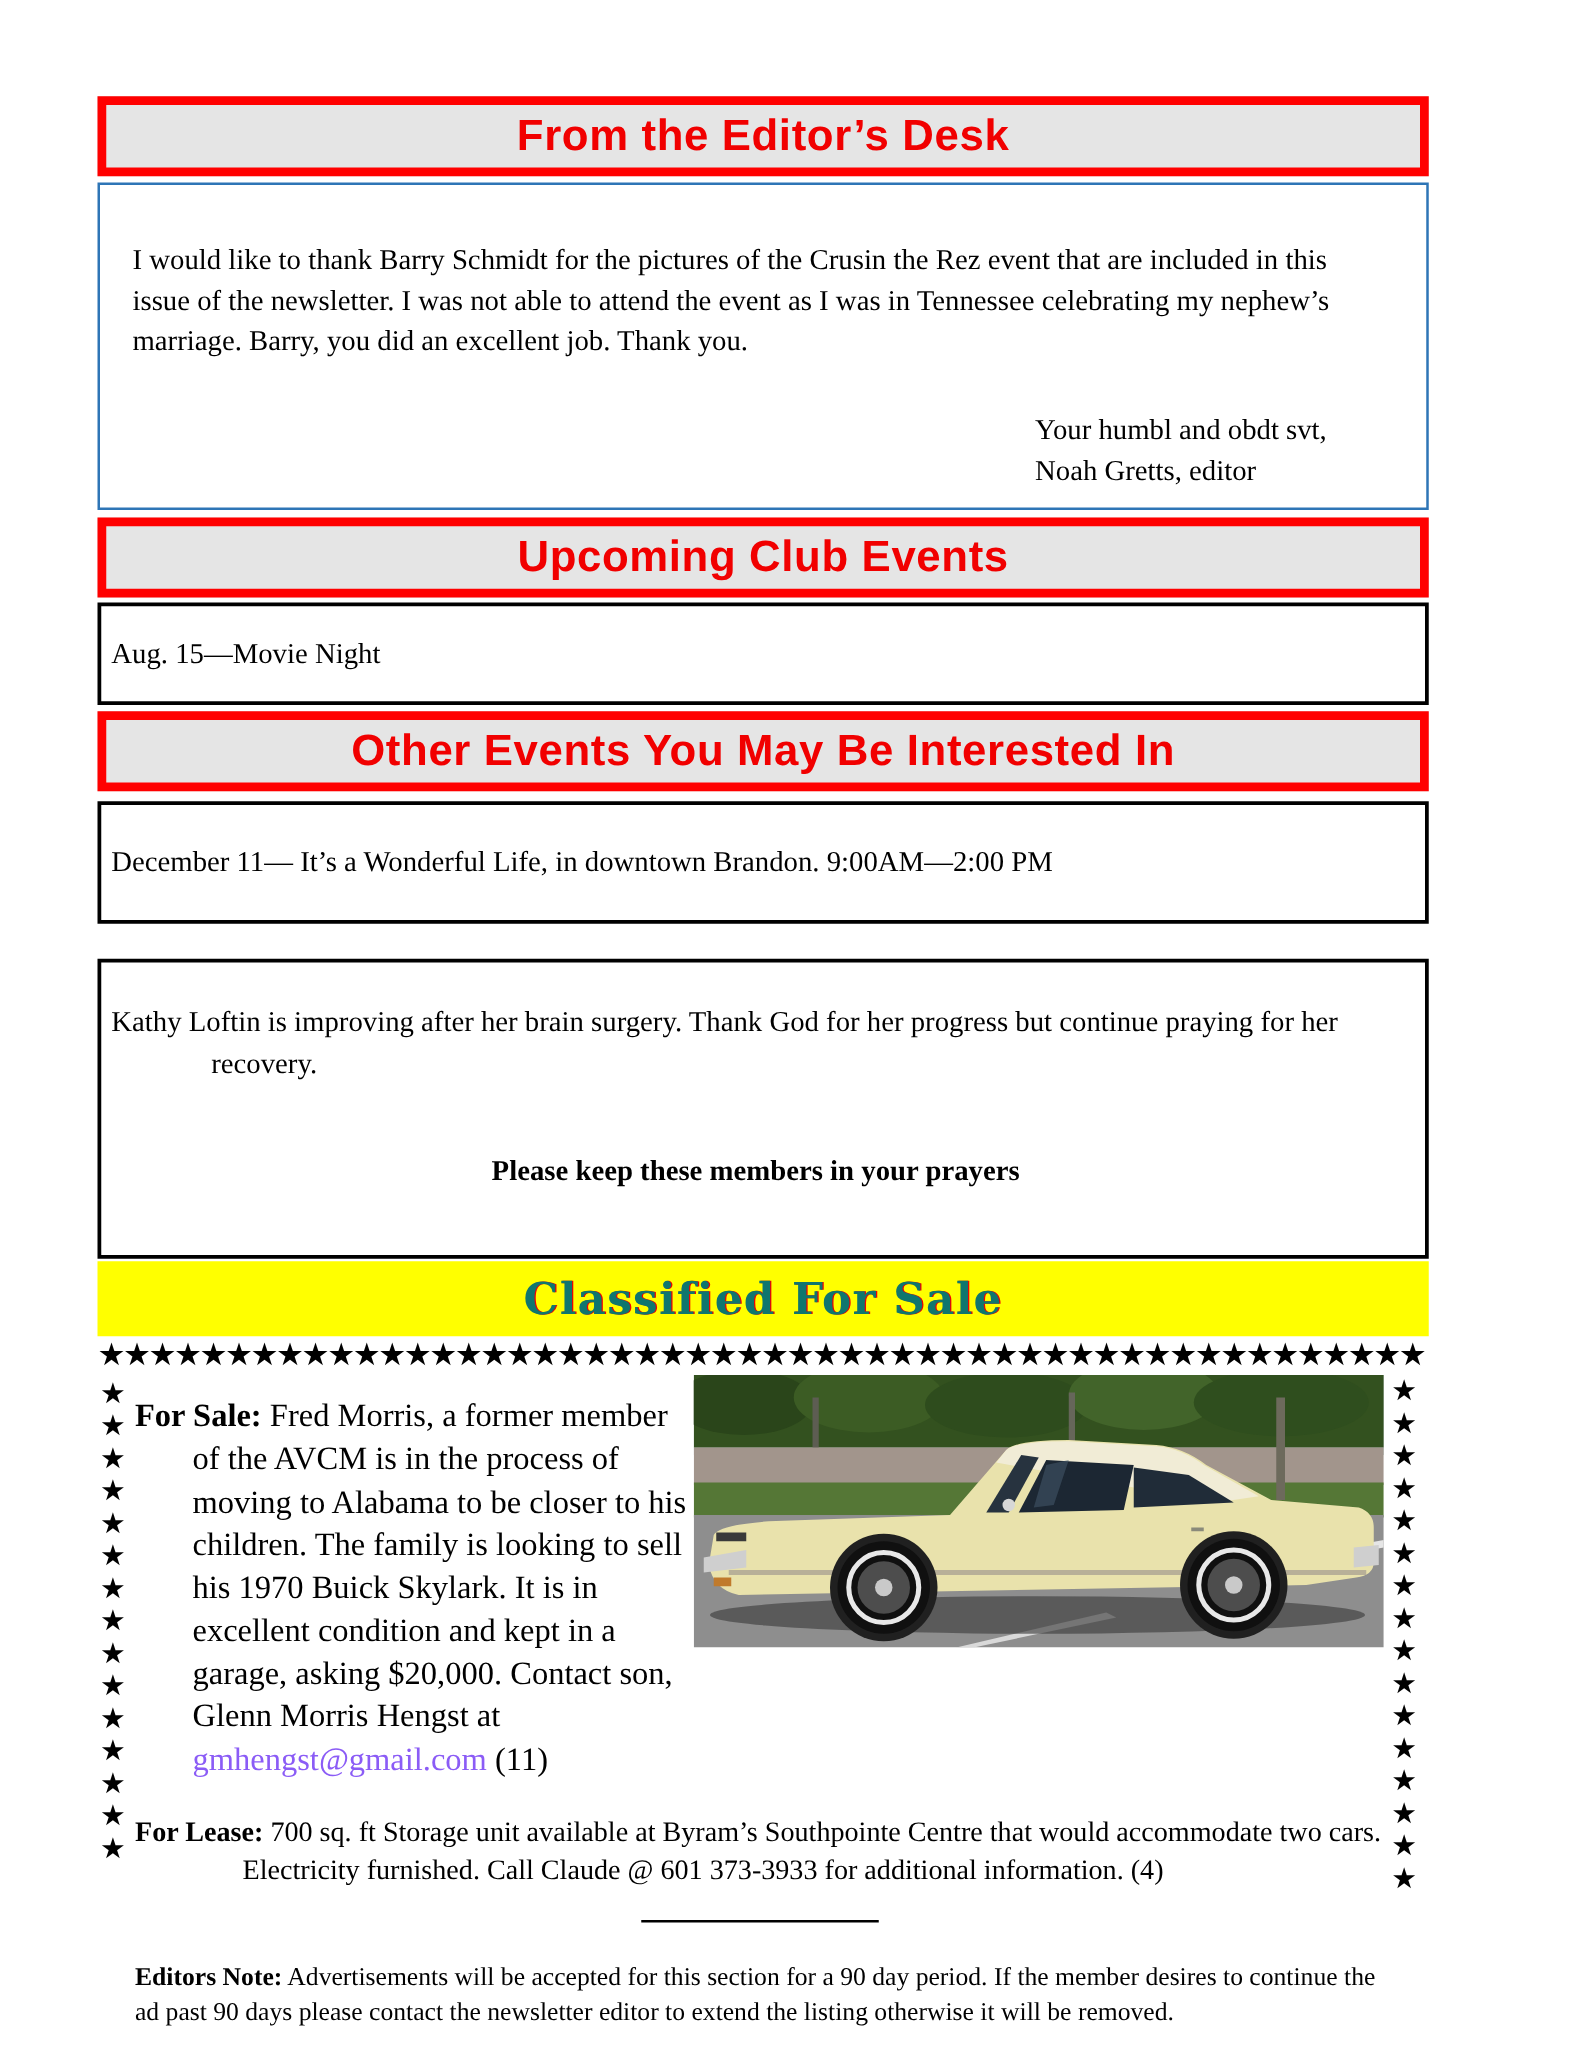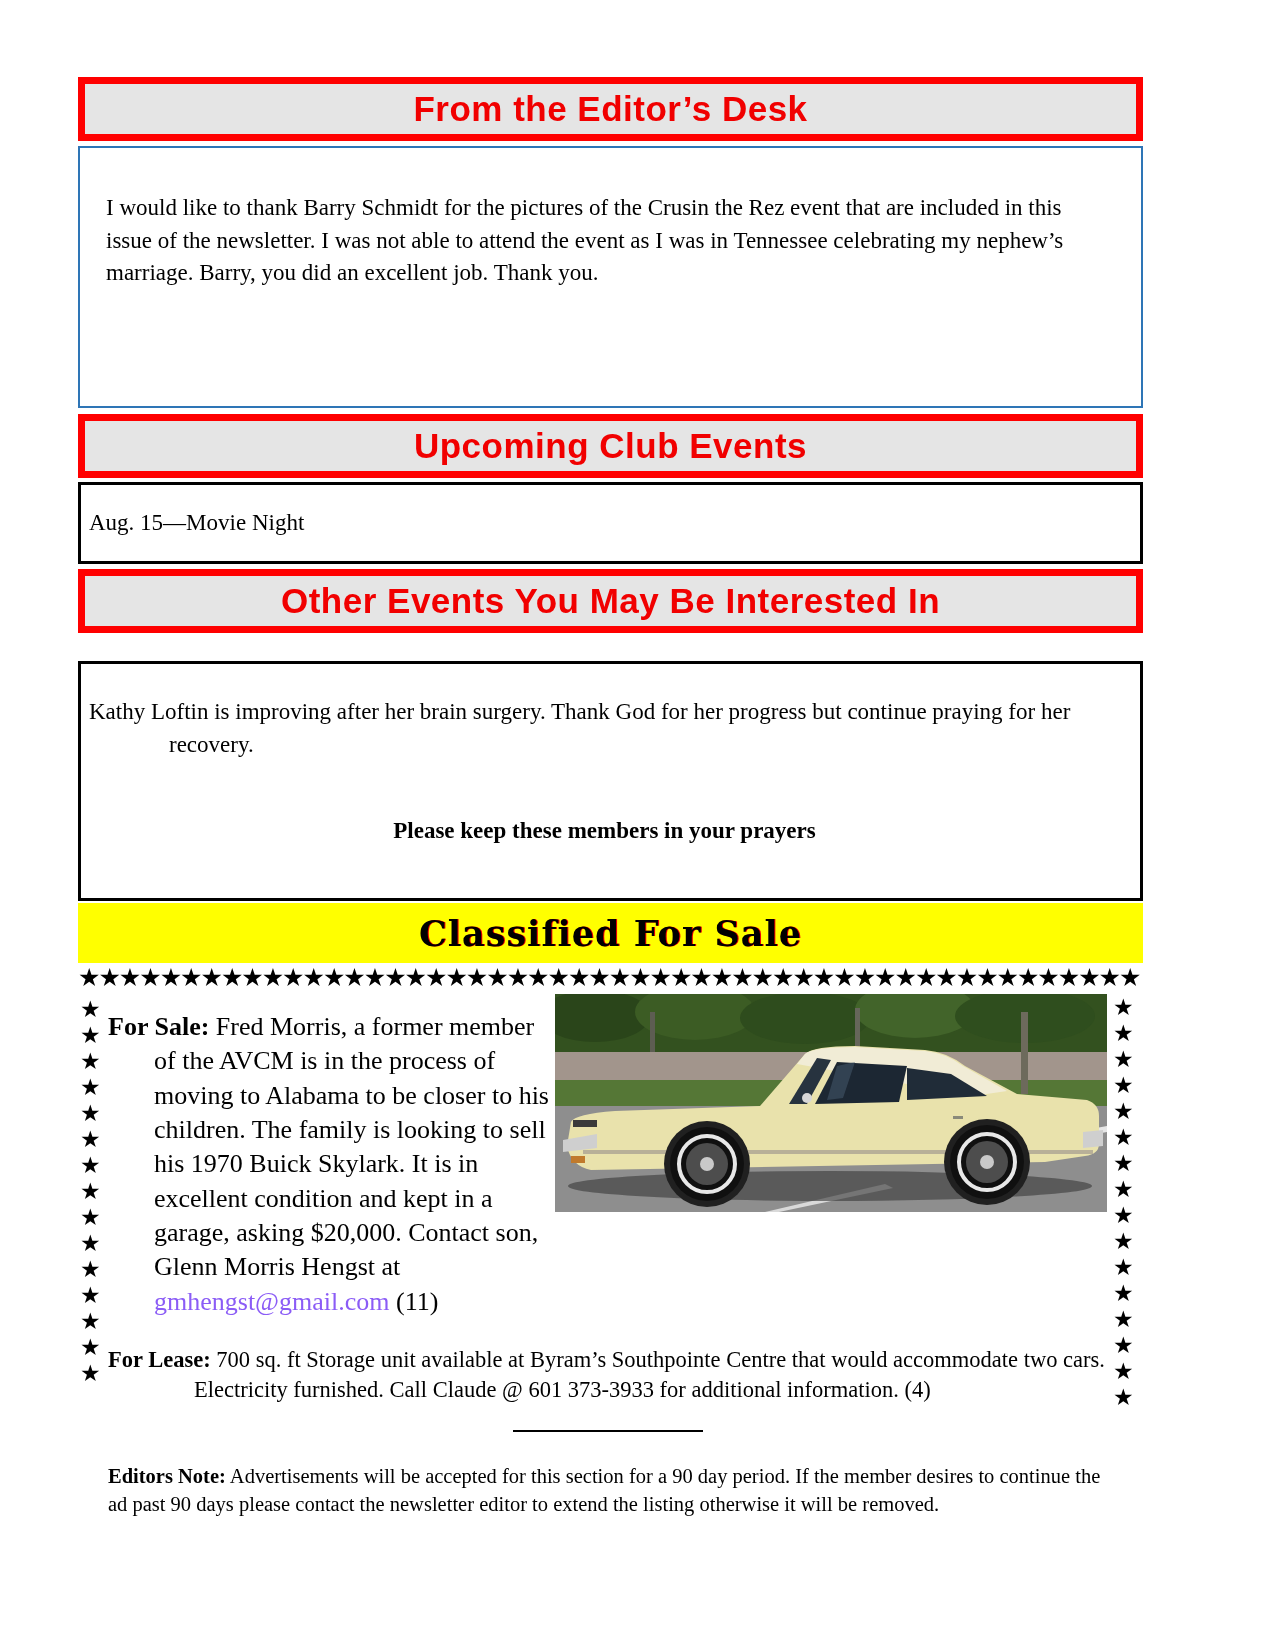--- a/index.html
+++ b/index.html
@@ -26,21 +26,21 @@
 
   
   .kathy-box{box-sizing:border-box;border:3px solid #000;height:240px;margin-top:28px;
           padding:32px 20px 0 8px;font-size:23px;line-height:1.42;}
   .hang80{padding-left:80px;text-indent:-80px;}
   .prayer{text-align:center;font-weight:bold;margin-top:54px;}
 
   
   .classified-banner{background:#ffff00;height:60px;margin-top:2px;
           display:flex;align-items:center;justify-content:center;}
-  .classified-title{font-family:"DejaVu Serif",serif;font-weight:bold;font-size:35px;color:#000000;
+  .classified-title{font-family:"DejaVu Serif",serif;font-weight:bold;font-size:35px;color:#0f766e;
           letter-spacing:1px;text-shadow:1px 0 0 #f10000;text-align:center;}
 
   
   .star-frame{margin-top:2px;}
   .star-row{font-family:"DejaVu Sans",sans-serif;font-size:25px;line-height:26px;height:27px;
           letter-spacing:-2px;white-space:nowrap;overflow:hidden;color:#000;}
   .frame-body{position:relative;min-height:406px;padding:0 36px 0 30px;}
   .star-col{position:absolute;top:2px;width:28px;font-family:"DejaVu Sans",sans-serif;
           font-size:23px;line-height:26px;word-break:break-all;letter-spacing:8px;color:#000;overflow:hidden;}
   .star-col.left{left:2px;height:396px;}
@@ -59,31 +59,38 @@
 </head>
 <body>
 
 <div class="content">
 
   <div class="banner">
     <span class="banner-title">From the Editor’s Desk</span>
   </div>
   <div class="editor-box">
     <p style="margin:16px;">I would like to thank Barry Schmidt for the pictures of the Crusin the Rez event that are included in this issue of the newsletter.  I was not able to attend the event as I was in Tennessee celebrating my nephew’s marriage.  Barry, you did an excellent job.  Thank you.</p>
+    <div class="signoff">
+      <div>Your humbl and obdt svt,</div>
+      <div>Noah Gretts, editor</div>
+    </div>
   </div>
 
   <div class="banner b2">
     <span class="banner-title">Upcoming Club Events</span>
   </div>
   <div class="event-box box-jan">
     <span>Aug. 15—Movie Night</span>
   </div>
 
   <div class="banner">
     <span class="banner-title">Other Events You May Be Interested In</span>
+  </div>
+  <div class="event-box box-dec">
+    <span>December 11— It’s a Wonderful Life, in downtown Brandon.  9:00AM—2:00 PM</span>
   </div>
 
   <div class="kathy-box">
     <p class="hang80" style="margin:0;">Kathy Loftin is improving after her brain surgery.  Thank God for her progress but continue praying for her recovery.</p>
     <div class="prayer">Please keep these members in your prayers</div>
   </div>
 
   <div class="classified-banner">
     <span class="classified-title">Classified For Sale</span>
   </div>

